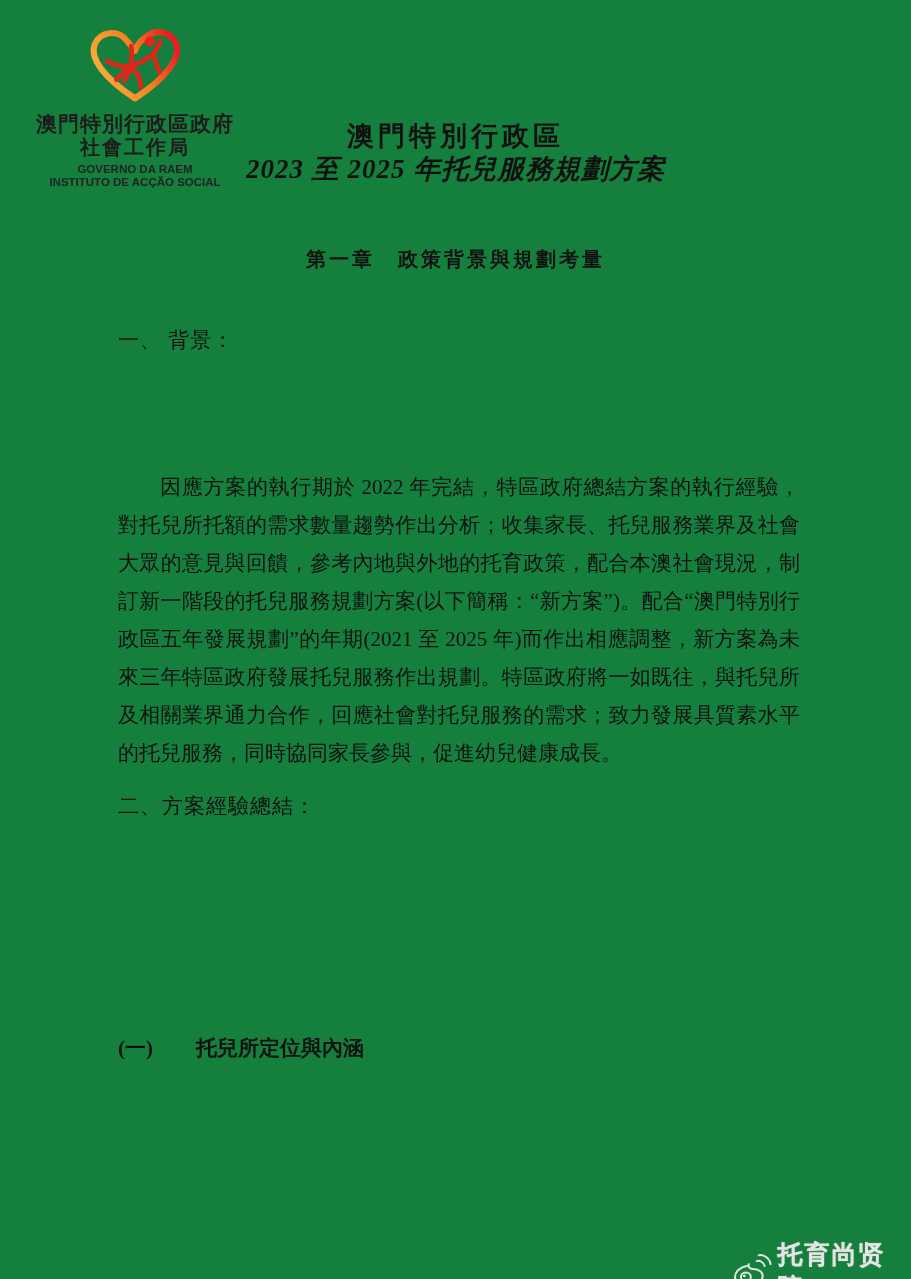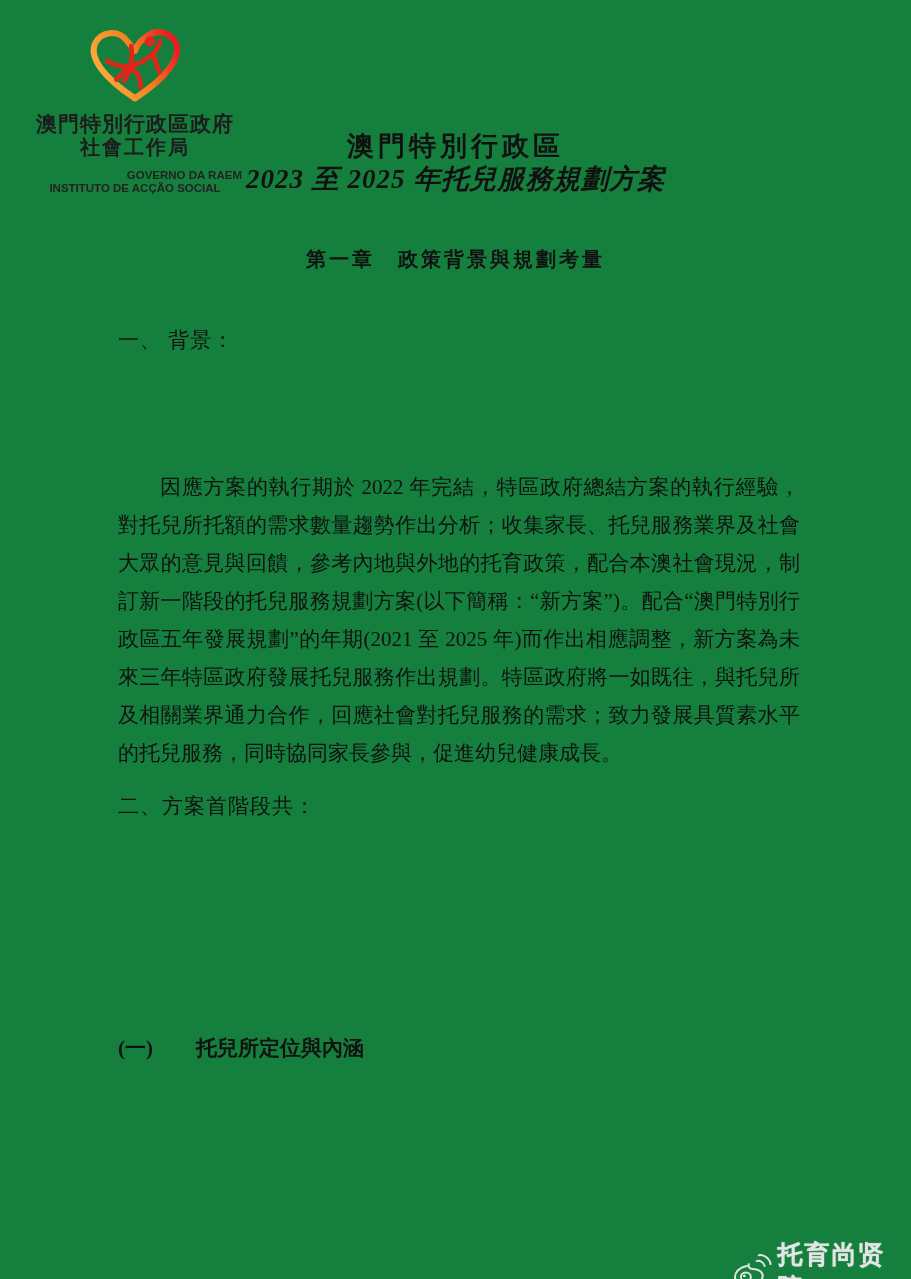--- a/index.html
+++ b/index.html
@@ -20,26 +20,26 @@
   .logo-block{
     position:absolute;
     left:28px; top:18px;
     width:214px;
     text-align:center;
     font-family:"Liberation Sans","DejaVu Sans",sans-serif;
   }
   .logo-heart{display:block;margin:0 auto 8px auto;}
   .org-zh1{font-size:21px;font-weight:bold;letter-spacing:1px;line-height:24px;color:#1c1c1c;}
   .org-zh2{font-size:20px;font-weight:bold;letter-spacing:2px;line-height:23px;color:#1c1c1c;}
-  .org-pt1{font-size:11.5px;font-weight:bold;line-height:13px;margin-top:10px;color:#222;text-align:right;}
+  .org-pt1{font-size:11.5px;font-weight:bold;line-height:13px;margin-top:4px;color:#222;}
   .org-pt2{font-size:11.5px;font-weight:bold;line-height:13px;color:#222;}
   
   .title-block{
     position:absolute;
-    left:0; top:130px;
+    left:0; top:120px;
     width:100%;
     text-align:center;
     font-weight:bold;
   }
   .title-line1{display:block;font-size:27px;line-height:33px;letter-spacing:4px;}
   .title-line2{display:block;font-size:27px;line-height:33px;letter-spacing:1px;font-style:italic;}
   .chapter{
     position:absolute;
     left:0; top:246px;
     width:100%;
@@ -134,21 +134,21 @@
   <h1 class="title-block" style="margin:0;">
     <span class="title-line1">澳門特別行政區</span>
     <span class="title-line2">2023 至 2025 年托兒服務規劃方案</span>
   </h1>
 
   <h2 class="chapter">第一章　政策背景與規劃考量</h2>
 
   <h3 class="sec-heading" style="top:326px;">一、 背景：</h3>
   <p class="para lh38" style="top:468px;">因應方案的執行期於 2022 年完結，特區政府總結方案的執行經驗，對托兒所托額的需求數量趨勢作出分析；收集家長、托兒服務業界及社會大眾的意見與回饋，參考內地與外地的托育政策，配合本澳社會現況，制訂新一階段的托兒服務規劃方案(以下簡稱：“新方案”)。配合“澳門特別行政區五年發展規劃”的年期(2021 至 2025 年)而作出相應調整，新方案為未來三年特區政府發展托兒服務作出規劃。特區政府將一如既往，與托兒所及相關業界通力合作，回應社會對托兒服務的需求；致力發展具質素水平的托兒服務，同時協同家長參與，促進幼兒健康成長。</p>
 
-  <h3 class="sec-heading" style="top:792px;">二、方案首階段共：</h3>
+  <h3 class="sec-heading" style="top:792px;">二、方案經驗總結：</h3>
 
   <h4 class="sub-heading" style="top:1034px;">
     <span class="sub-num">(一)</span>
     <span>托兒所定位與內涵</span>
   </h4>
 
   <div class="watermark">
     <svg width="40" height="36" viewBox="0 0 40 36" aria-hidden="true">
       <g fill="none" stroke="var(--watermark,#e4e4e4)" stroke-width="2" stroke-linecap="round">
         <path d="M14,13 C7,14 2,19 2,24 C2,29 8,33 16,33 C24,33 30,28 30,23 C30,19 26,16 20,16 C17,16 15,14 16,11"></path>

